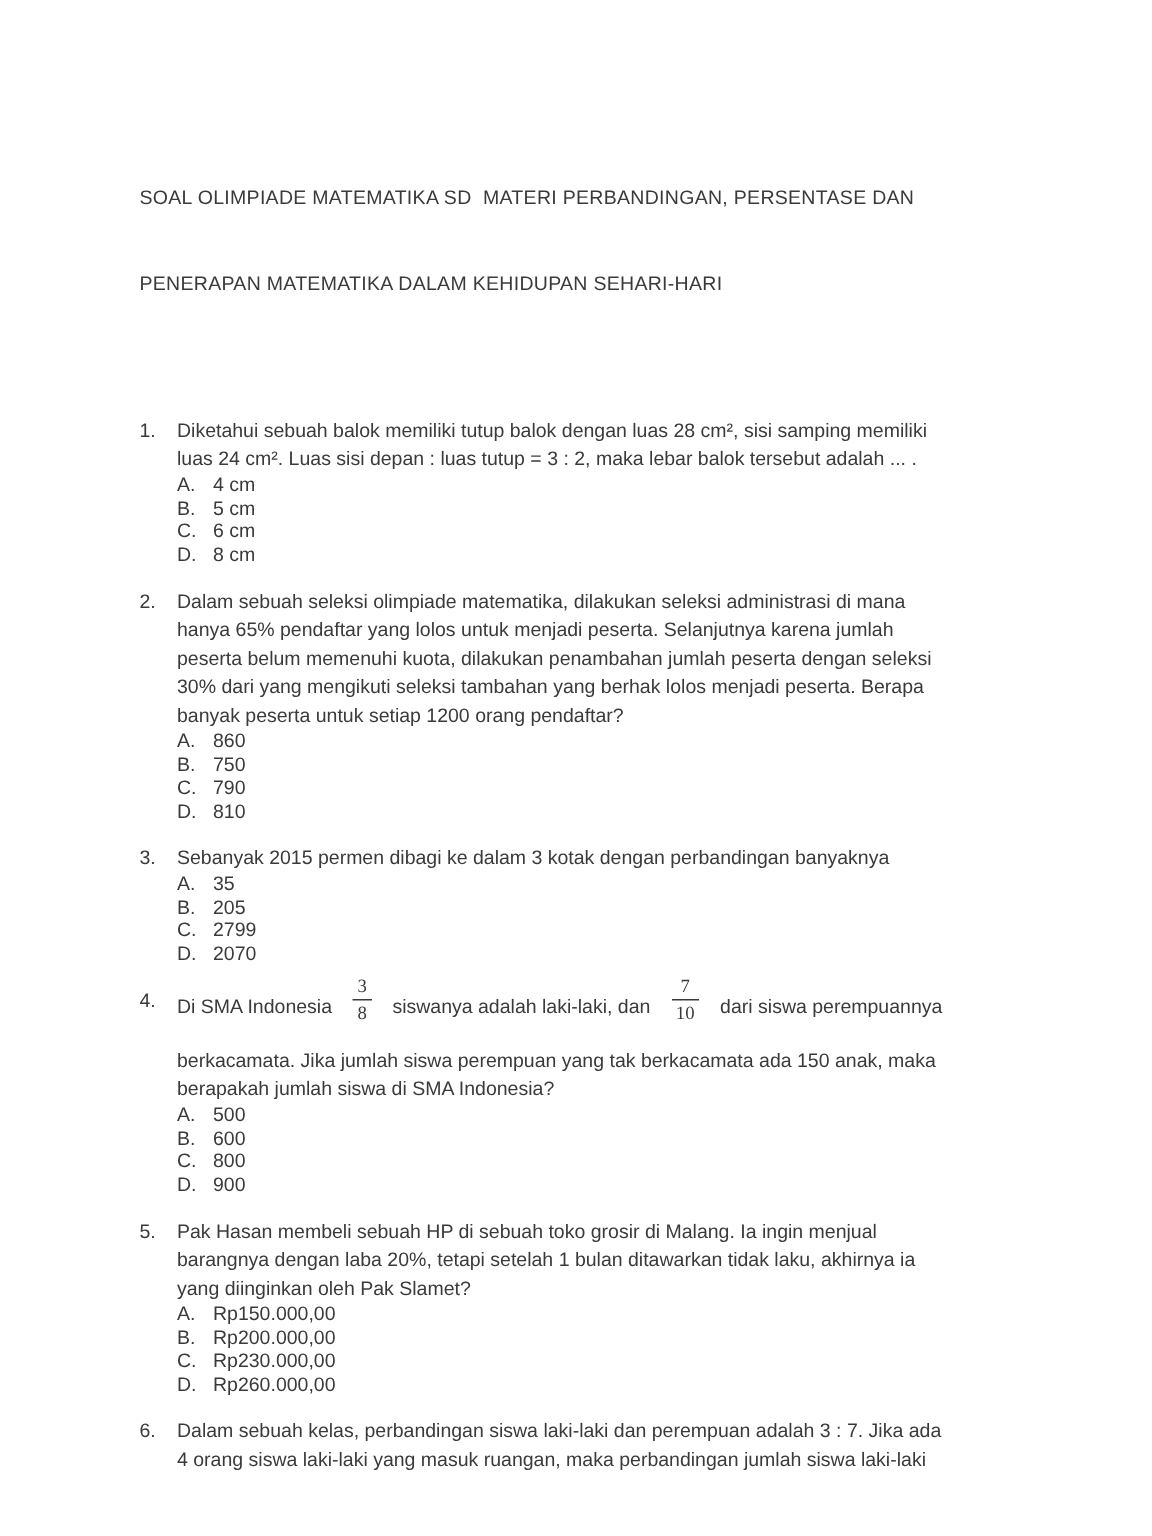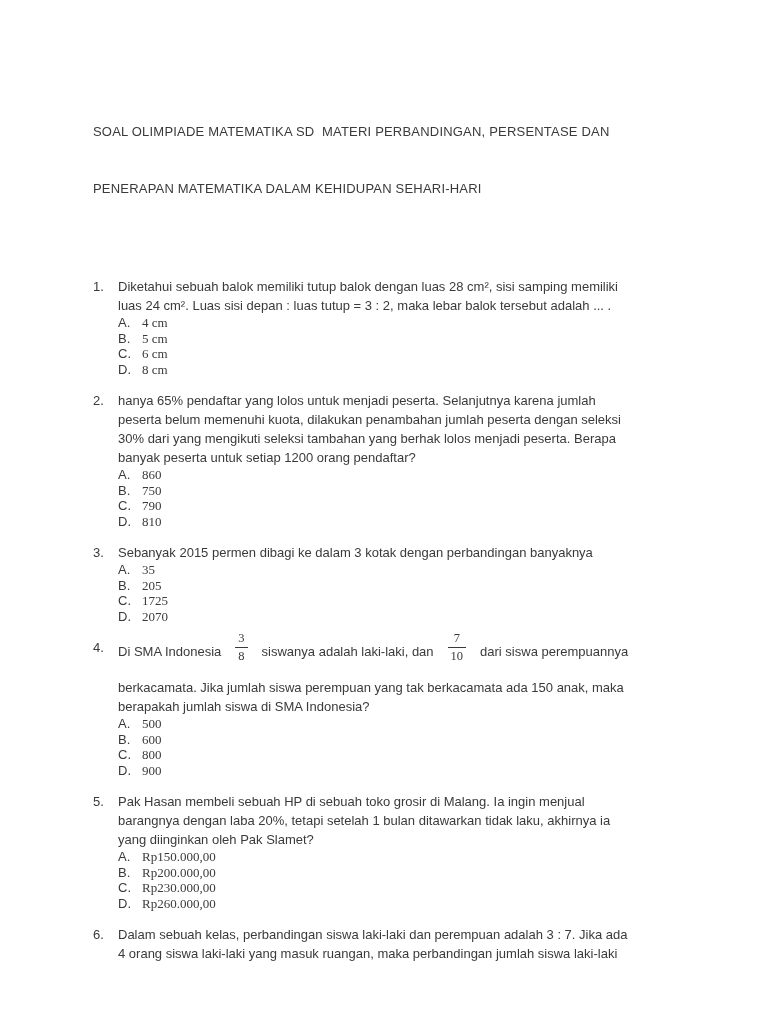--- a/index.html
+++ b/index.html
@@ -38,21 +38,21 @@
     line-height: 19px;
     white-space: nowrap;
   }
   .frac-line { margin-bottom: 10px; }
   .option {
     display: flex;
     font-size: 13px;
     line-height: 15.5px;
   }
   .olabel { width: 24px; flex-shrink: 0; }
-  .otext { white-space: nowrap; font-family: Liberation Serif, serif; }
+  .otext { white-space: nowrap; }
   .frac {
     display: inline-block;
     text-align: center;
     vertical-align: middle;
     position: relative;
     top: -6px;
     font-family: "Liberation Serif", serif;
     font-size: 12.5px;
     line-height: 1;
     margin: 0 14px;
@@ -92,20 +92,21 @@
           <span class="olabel">D.</span>
           <span class="otext">8 cm</span>
         </div>
       </div>
     </div>
   </div>
 
   <div class="question">
     <div class="qnum">2.</div>
     <div class="qbody">
+      <div class="qline">Dalam sebuah seleksi olimpiade matematika, dilakukan seleksi administrasi di mana</div>
       <div class="qline">hanya 65% pendaftar yang lolos untuk menjadi peserta. Selanjutnya karena jumlah</div>
       <div class="qline">peserta belum memenuhi kuota, dilakukan penambahan jumlah peserta dengan seleksi</div>
       <div class="qline">30% dari yang mengikuti seleksi tambahan yang berhak lolos menjadi peserta. Berapa</div>
       <div class="qline">banyak peserta untuk setiap 1200 orang pendaftar?</div>
       <div>
         <div class="option">
           <span class="olabel">A.</span>
           <span class="otext">860</span>
         </div>
         <div class="option">
@@ -132,21 +133,21 @@
         <div class="option">
           <span class="olabel">A.</span>
           <span class="otext">35</span>
         </div>
         <div class="option">
           <span class="olabel">B.</span>
           <span class="otext">205</span>
         </div>
         <div class="option">
           <span class="olabel">C.</span>
-          <span class="otext">1725</span>
+          <span class="otext">2799</span>
         </div>
         <div class="option">
           <span class="olabel">D.</span>
           <span class="otext">2070</span>
         </div>
       </div>
     </div>
   </div>
 
   <div class="question">

